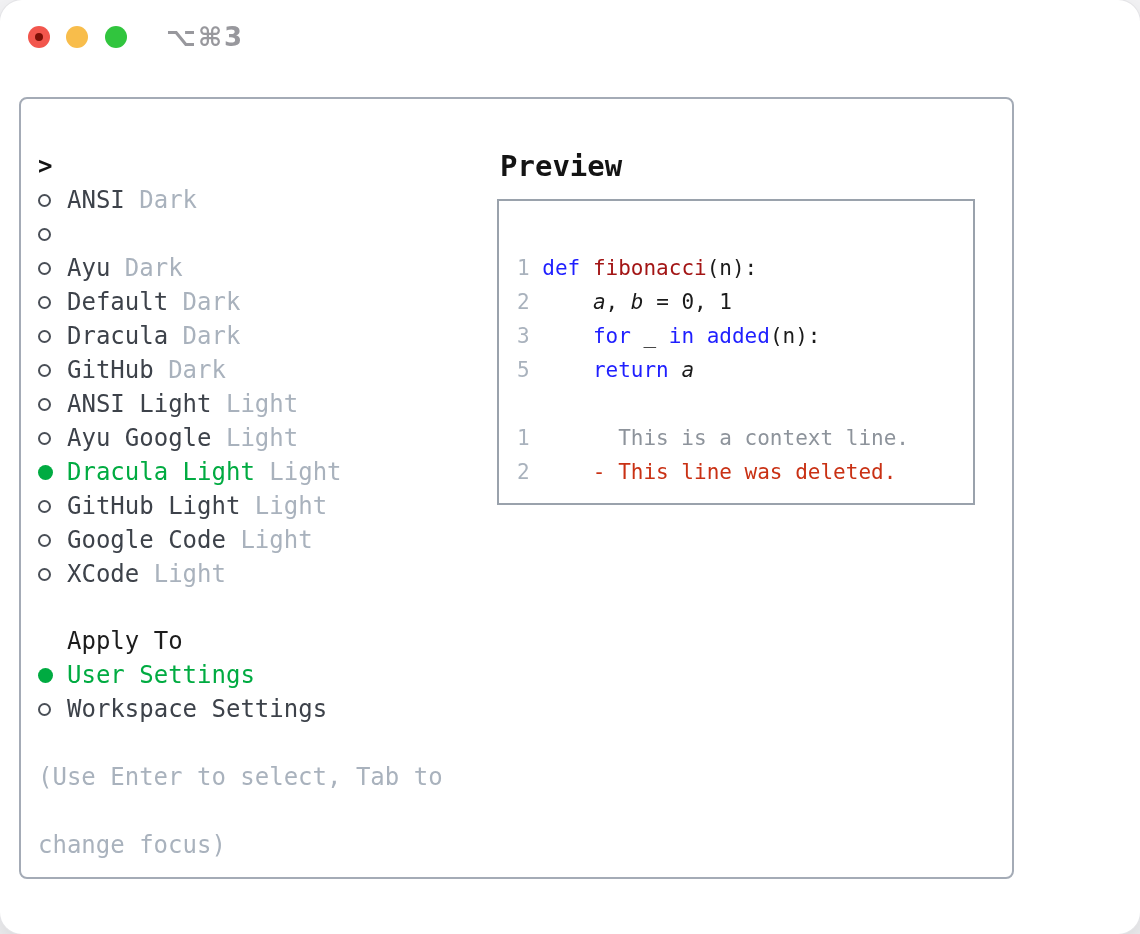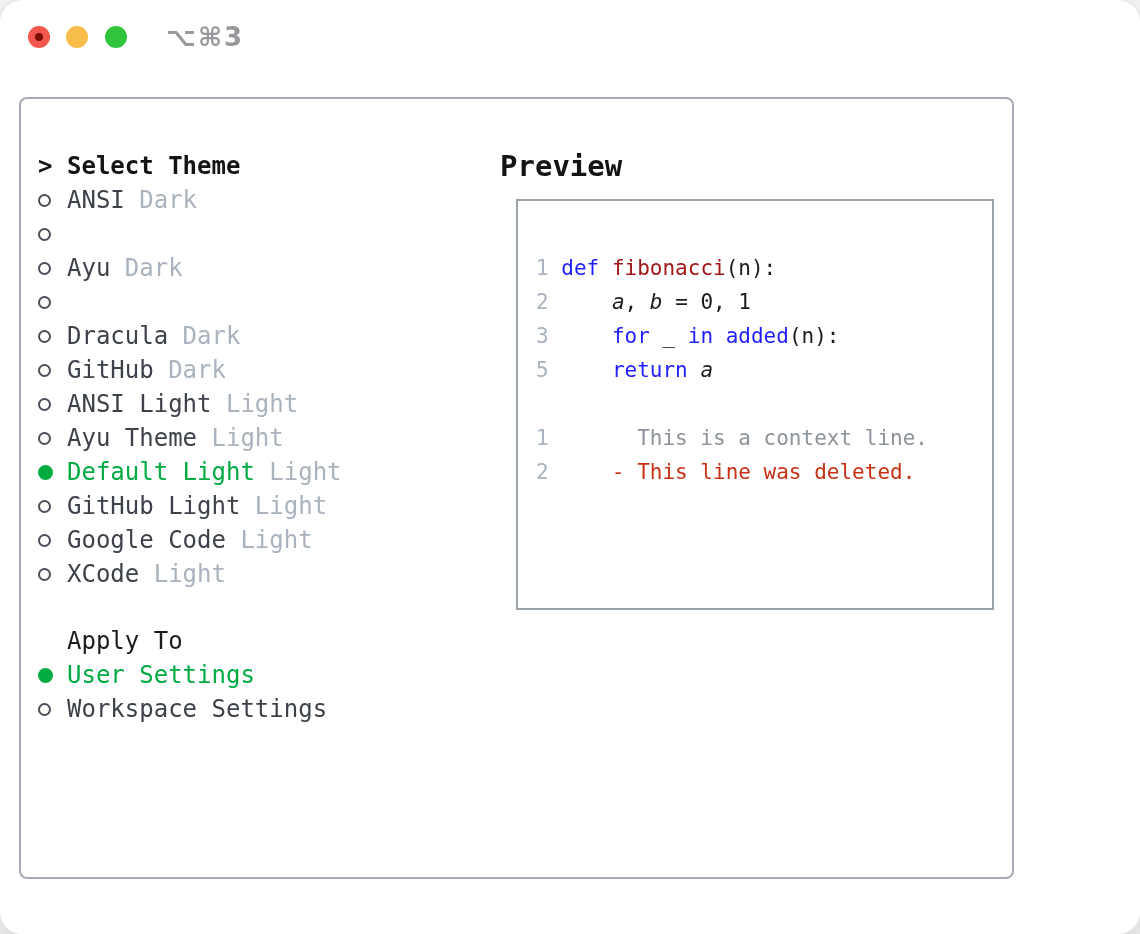--- a/index.html
+++ b/index.html
@@ -35,21 +35,21 @@
   .caret{font-weight:bold;color:var(--c-header_text);}
   .hdr-label{font-weight:bold;color:var(--c-header_text);}
   .plain-label{color:#1c1c1c;}
   .row.sel .nm{color:var(--c-selection_green);}
   .vr{color:var(--c-muted_text);}
   .hint{position:absolute;left:17px;top:661px;font-size:24px;line-height:34px;
     color:var(--c-muted_text);white-space:pre;}
   
   .preview-label{position:absolute;left:479px;top:50px;height:34px;line-height:34px;
     font-size:29px;font-weight:bold;color:var(--c-header_text);}
-  .preview-box{position:absolute;left:495px;top:100px;width:478px;height:411px;
+  .preview-box{position:absolute;left:476px;top:100px;width:478px;height:306px;
     border:2px solid var(--c-preview_border);background:#fff;padding:50px 8px 0 18px;overflow:hidden;}
   .cline{height:34px;line-height:34px;font-size:21px;white-space:pre;}
   .num{color:var(--c-line_number);}
   .kw{color:var(--c-keyword);}
   .fn{color:var(--c-function);}
   .code{color:var(--c-code_text);}
   .var{color:var(--c-code_text);font-style:italic;}
   .ctx{color:var(--c-context_line);}
   .del{color:var(--c-deleted_line);}
   .add{color:var(--c-added_line);}
@@ -60,41 +60,43 @@
 <div class="window">
   <div class="titlebar">
     <span class="light close"></span>
     <span class="light min"></span>
     <span class="light max"></span>
     <span class="shortcut">⌥⌘3</span>
   </div>
 
   <div class="panel">
     <div class="list" id="theme-list">
-        <div class="row"><span class="cell marker"><span class="caret">&gt;</span></span><span class="hdr-label">Select Theme</span></div>
+        <div class="row"><span class="cell marker"><span class="caret">&gt;</span></span></div>
         <div class="row"><span class="cell marker"><span class="dot"></span></span><span class="txt"><span class="nm">ANSI</span><span class="vr"> Dark</span></span></div>
         <div class="row"><span class="cell marker"><span class="dot"></span></span></div>
         <div class="row"><span class="cell marker"><span class="dot"></span></span><span class="txt"><span class="nm">Ayu</span><span class="vr"> Dark</span></span></div>
-        <div class="row"><span class="cell marker"><span class="dot"></span></span></div>
+        <div class="row"><span class="cell marker"><span class="dot"></span></span><span class="txt"><span class="nm">Default</span><span class="vr"> Dark</span></span></div>
         <div class="row"><span class="cell marker"><span class="dot"></span></span><span class="txt"><span class="nm">Dracula</span><span class="vr"> Dark</span></span></div>
         <div class="row"><span class="cell marker"><span class="dot"></span></span><span class="txt"><span class="nm">GitHub</span><span class="vr"> Dark</span></span></div>
         <div class="row"><span class="cell marker"><span class="dot"></span></span><span class="txt"><span class="nm">ANSI Light</span><span class="vr"> Light</span></span></div>
-        <div class="row"><span class="cell marker"><span class="dot"></span></span><span class="txt"><span class="nm">Ayu Theme</span><span class="vr"> Light</span></span></div>
-        <div class="row sel"><span class="cell marker"><span class="dot on"></span></span><span class="txt"><span class="nm">Default Light</span><span class="vr"> Light</span></span></div>
+        <div class="row"><span class="cell marker"><span class="dot"></span></span><span class="txt"><span class="nm">Ayu Google</span><span class="vr"> Light</span></span></div>
+        <div class="row sel"><span class="cell marker"><span class="dot on"></span></span><span class="txt"><span class="nm">Dracula Light</span><span class="vr"> Light</span></span></div>
         <div class="row"><span class="cell marker"><span class="dot"></span></span><span class="txt"><span class="nm">GitHub Light</span><span class="vr"> Light</span></span></div>
         <div class="row"><span class="cell marker"><span class="dot"></span></span><span class="txt"><span class="nm">Google Code</span><span class="vr"> Light</span></span></div>
         <div class="row"><span class="cell marker"><span class="dot"></span></span><span class="txt"><span class="nm">XCode</span><span class="vr"> Light</span></span></div>
       </div>
 
     <div class="applyto" id="apply-to">
         <div class="row"><span class="cell marker"></span><span class="plain-label">Apply To</span></div>
         <div class="row sel"><span class="cell marker"><span class="dot on"></span></span><span class="txt"><span class="nm">User Settings</span></span></div>
         <div class="row"><span class="cell marker"><span class="dot"></span></span><span class="txt"><span class="nm">Workspace Settings</span></span></div>
       </div>
 
+    <div class="hint"><span>(Use Enter to select, Tab to</span><br>
+<span>change focus)</span></div>
 
     <div class="preview-label">Preview</div>
     <div class="preview-box" id="preview-code">
         <div class="cline"><span class="num">1 </span><span class="kw">def </span><span class="fn">fibonacci</span><span class="code">(n):</span></div>
         <div class="cline"><span class="num">2 </span><span class="code">    </span><span class="var">a</span><span class="code">, </span><span class="var">b</span><span class="code"> = 0, 1</span></div>
         <div class="cline"><span class="num">3 </span><span class="code">    </span><span class="kw">for </span><span class="var">_</span><span class="code"> </span><span class="kw">in added</span><span class="code">(n):</span></div>
         <div class="cline"><span class="num">5 </span><span class="code">    </span><span class="kw">return </span><span class="var">a</span></div>
         <div class="cline"></div>
         <div class="cline"><span class="num">1</span><span class="ctx">       This is a context line.</span></div>
         <div class="cline"><span class="num">2</span><span class="del">     - This line was deleted.</span></div>

